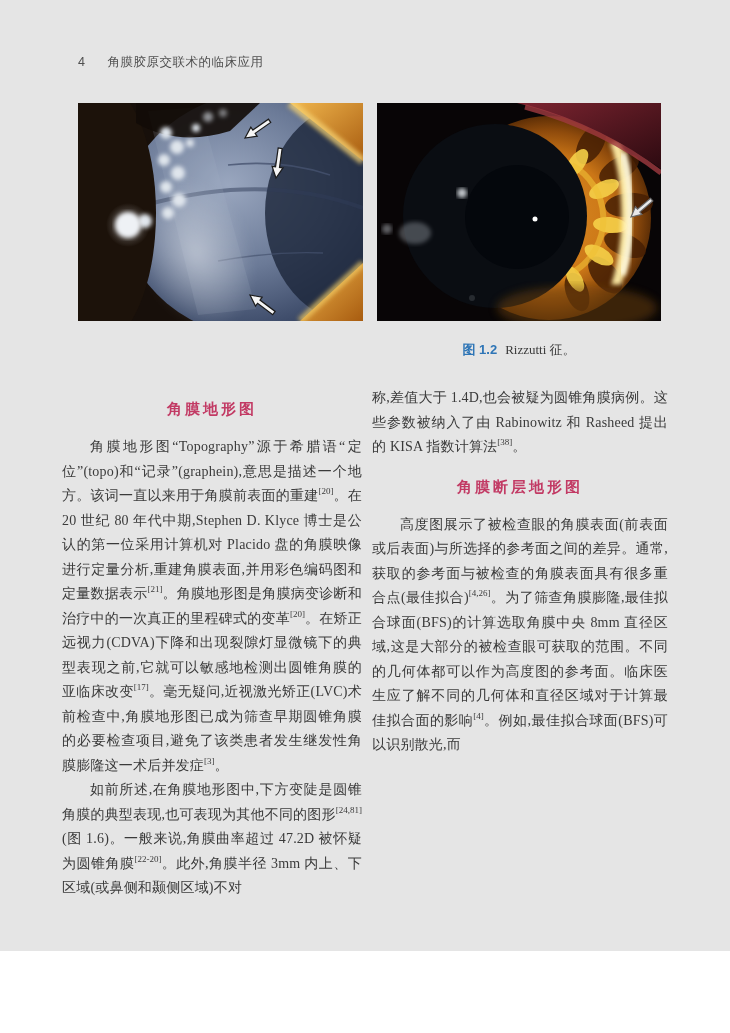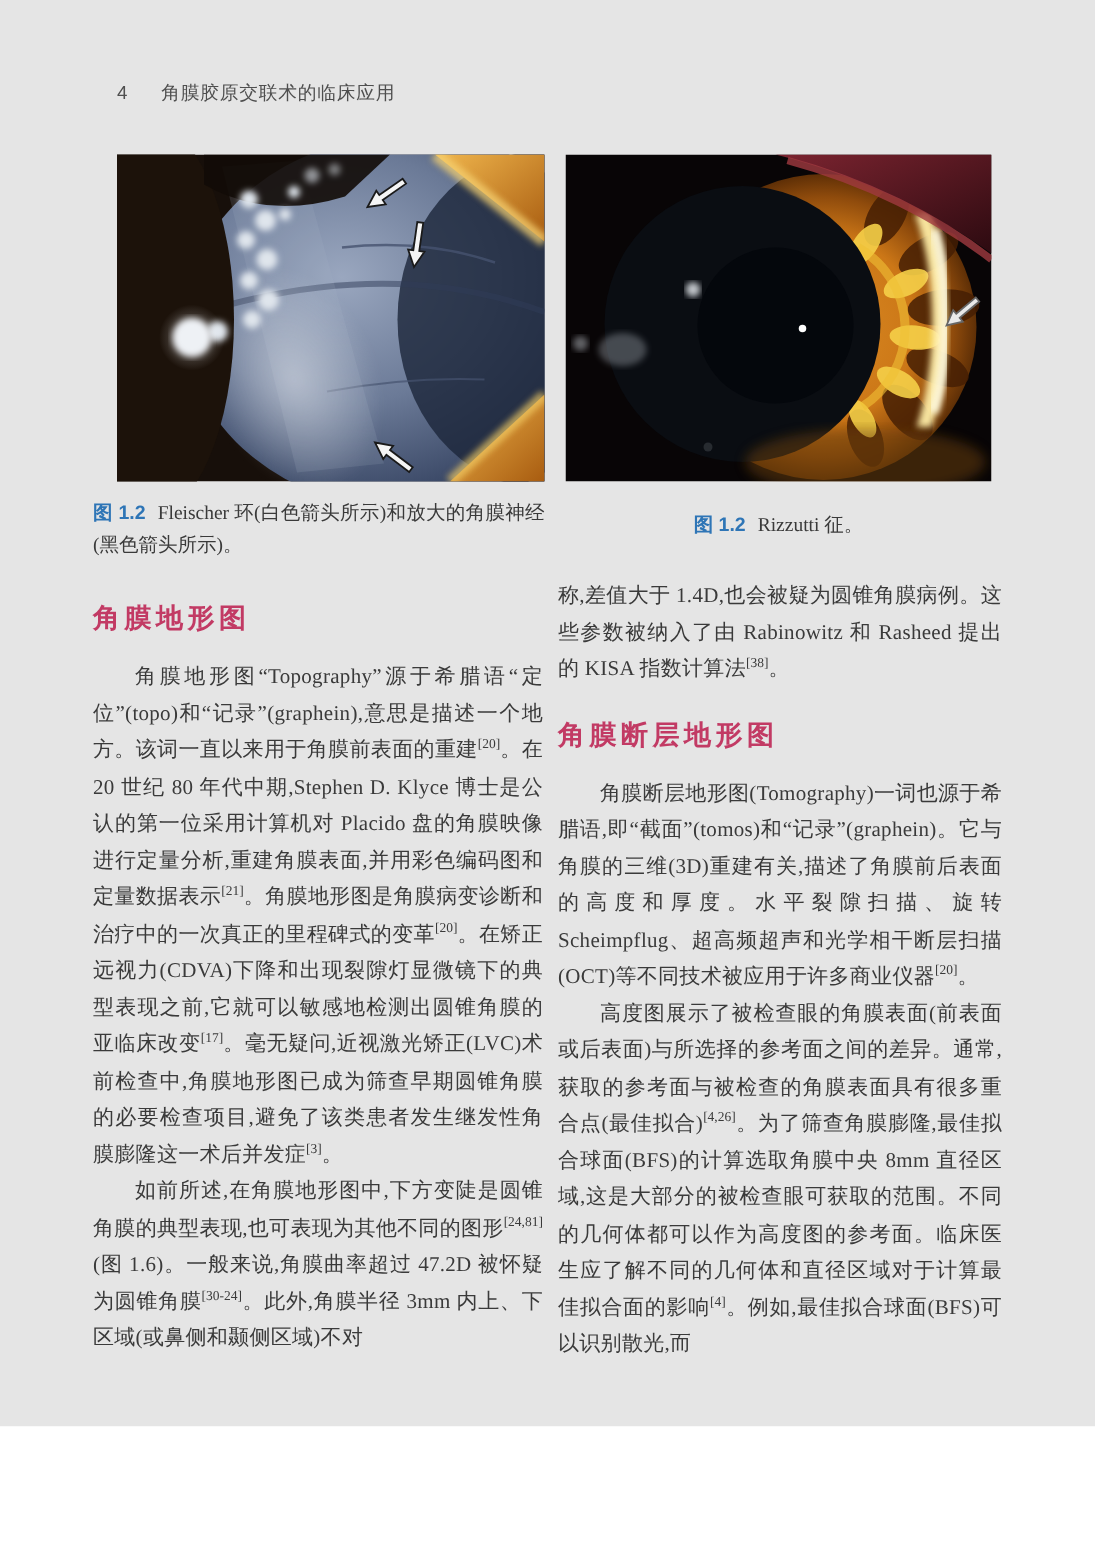--- a/index.html
+++ b/index.html
@@ -41,22 +41,23 @@
     font-weight:bold;color:var(--figure-label,#2e75b6);
     margin-right:8px;
   }
   
   .col{position:absolute;width:300px;}
   .col-left{left:62px;top:400px;}
   .col-right{left:372px;top:386px;width:296px;}
   .col h2{
     margin:0 0 16px 0;
     font-family:"Liberation Sans","DejaVu Sans",sans-serif;
-    font-size:18px;font-weight:bold;letter-spacing:3px;
+    font-size:15px;font-weight:bold;letter-spacing:3px;
     color:var(--section-heading,#c23a64);
+    text-align:center;
   }
   .col-right h2{margin-top:18px;}
   .col p{
     margin:0;
     font-size:14px;line-height:24.5px;
     text-align:justify;text-justify:inter-ideograph;
     letter-spacing:.2px;
   }
   .col p.indent{text-indent:2em;}
   .col p sup{font-size:9px;line-height:0;vertical-align:super;letter-spacing:0;}
@@ -184,33 +185,29 @@
       <ellipse cx="38" cy="130" rx="16" ry="11" fill="#8e949c" opacity=".45" filter="url(#rb2)"></ellipse>
       <circle cx="10" cy="126" r="5" fill="#b9bec4" opacity=".5" filter="url(#rb2)"></circle>
       <circle cx="85" cy="90" r="5" fill="#d6dadf" opacity=".9" filter="url(#rb2)"></circle>
       <circle cx="95" cy="195" r="3" fill="#3b3f45" opacity=".6"></circle>
       <g transform="translate(254,114) rotate(-40)">
         <path d="M0,0 L10,-5 L10,-1.8 L27,-1.8 L27,1.8 L10,1.8 L10,5 Z" fill="#e9e9e9" stroke="#666666" stroke-width="1.2"></path>
       </g>
     </svg>
   </figure>
 
-  <p class="caption c1">
-    <span class="cap-label">图 1.2</span><span>Fleischer 环(白色箭头所示)和放大的角膜神经(黑色箭头所示)。</span>
-  </p>
   <p class="caption c2">
     <span class="cap-label">图 1.2</span><span>Rizzutti 征。</span>
   </p>
 
   <div class="col col-left">
     <h2>角膜地形图</h2>
     <p class="indent">角膜地形图“Topography”源于希腊语“定位”(topo)和“记录”(graphein),意思是描述一个地方。该词一直以来用于角膜前表面的重建<sup>[20]</sup>。在 20 世纪 80 年代中期,Stephen D. Klyce 博士是公认的第一位采用计算机对 Placido 盘的角膜映像进行定量分析,重建角膜表面,并用彩色编码图和定量数据表示<sup>[21]</sup>。角膜地形图是角膜病变诊断和治疗中的一次真正的里程碑式的变革<sup>[20]</sup>。在矫正远视力(CDVA)下降和出现裂隙灯显微镜下的典型表现之前,它就可以敏感地检测出圆锥角膜的亚临床改变<sup>[17]</sup>。毫无疑问,近视激光矫正(LVC)术前检查中,角膜地形图已成为筛查早期圆锥角膜的必要检查项目,避免了该类患者发生继发性角膜膨隆这一术后并发症<sup>[3]</sup>。</p>
-    <p class="indent">如前所述,在角膜地形图中,下方变陡是圆锥角膜的典型表现,也可表现为其他不同的图形<sup>[24,81]</sup>(图 1.6)。一般来说,角膜曲率超过 47.2D 被怀疑为圆锥角膜<sup>[30-24]</sup>。此外,角膜半径 3mm 内上、下区域(或鼻侧和颞侧区域)不对</p>
+    <p class="indent">如前所述,在角膜地形图中,下方变陡是圆锥角膜的典型表现,也可表现为其他不同的图形<sup>[24,81]</sup>(图 1.6)。一般来说,角膜曲率超过 47.2D 被怀疑为圆锥角膜<sup>[22-20]</sup>。此外,角膜半径 3mm 内上、下区域(或鼻侧和颞侧区域)不对</p>
   </div>
 
   <div class="col col-right">
     <p>称,差值大于 1.4D,也会被疑为圆锥角膜病例。这些参数被纳入了由 Rabinowitz 和 Rasheed 提出的 KISA 指数计算法<sup>[38]</sup>。</p>
     <h2>角膜断层地形图</h2>
-    <p class="indent">角膜断层地形图(Tomography)一词也源于希腊语,即“截面”(tomos)和“记录”(graphein)。它与角膜的三维(3D)重建有关,描述了角膜前后表面的高度和厚度。水平裂隙扫描、旋转 Scheimpflug、超高频超声和光学相干断层扫描(OCT)等不同技术被应用于许多商业仪器<sup>[20]</sup>。</p>
     <p class="indent">高度图展示了被检查眼的角膜表面(前表面或后表面)与所选择的参考面之间的差异。通常,获取的参考面与被检查的角膜表面具有很多重合点(最佳拟合)<sup>[4,26]</sup>。为了筛查角膜膨隆,最佳拟合球面(BFS)的计算选取角膜中央 8mm 直径区域,这是大部分的被检查眼可获取的范围。不同的几何体都可以作为高度图的参考面。临床医生应了解不同的几何体和直径区域对于计算最佳拟合面的影响<sup>[4]</sup>。例如,最佳拟合球面(BFS)可以识别散光,而</p>
   </div>
 
 </div>
 
 </body></html>

